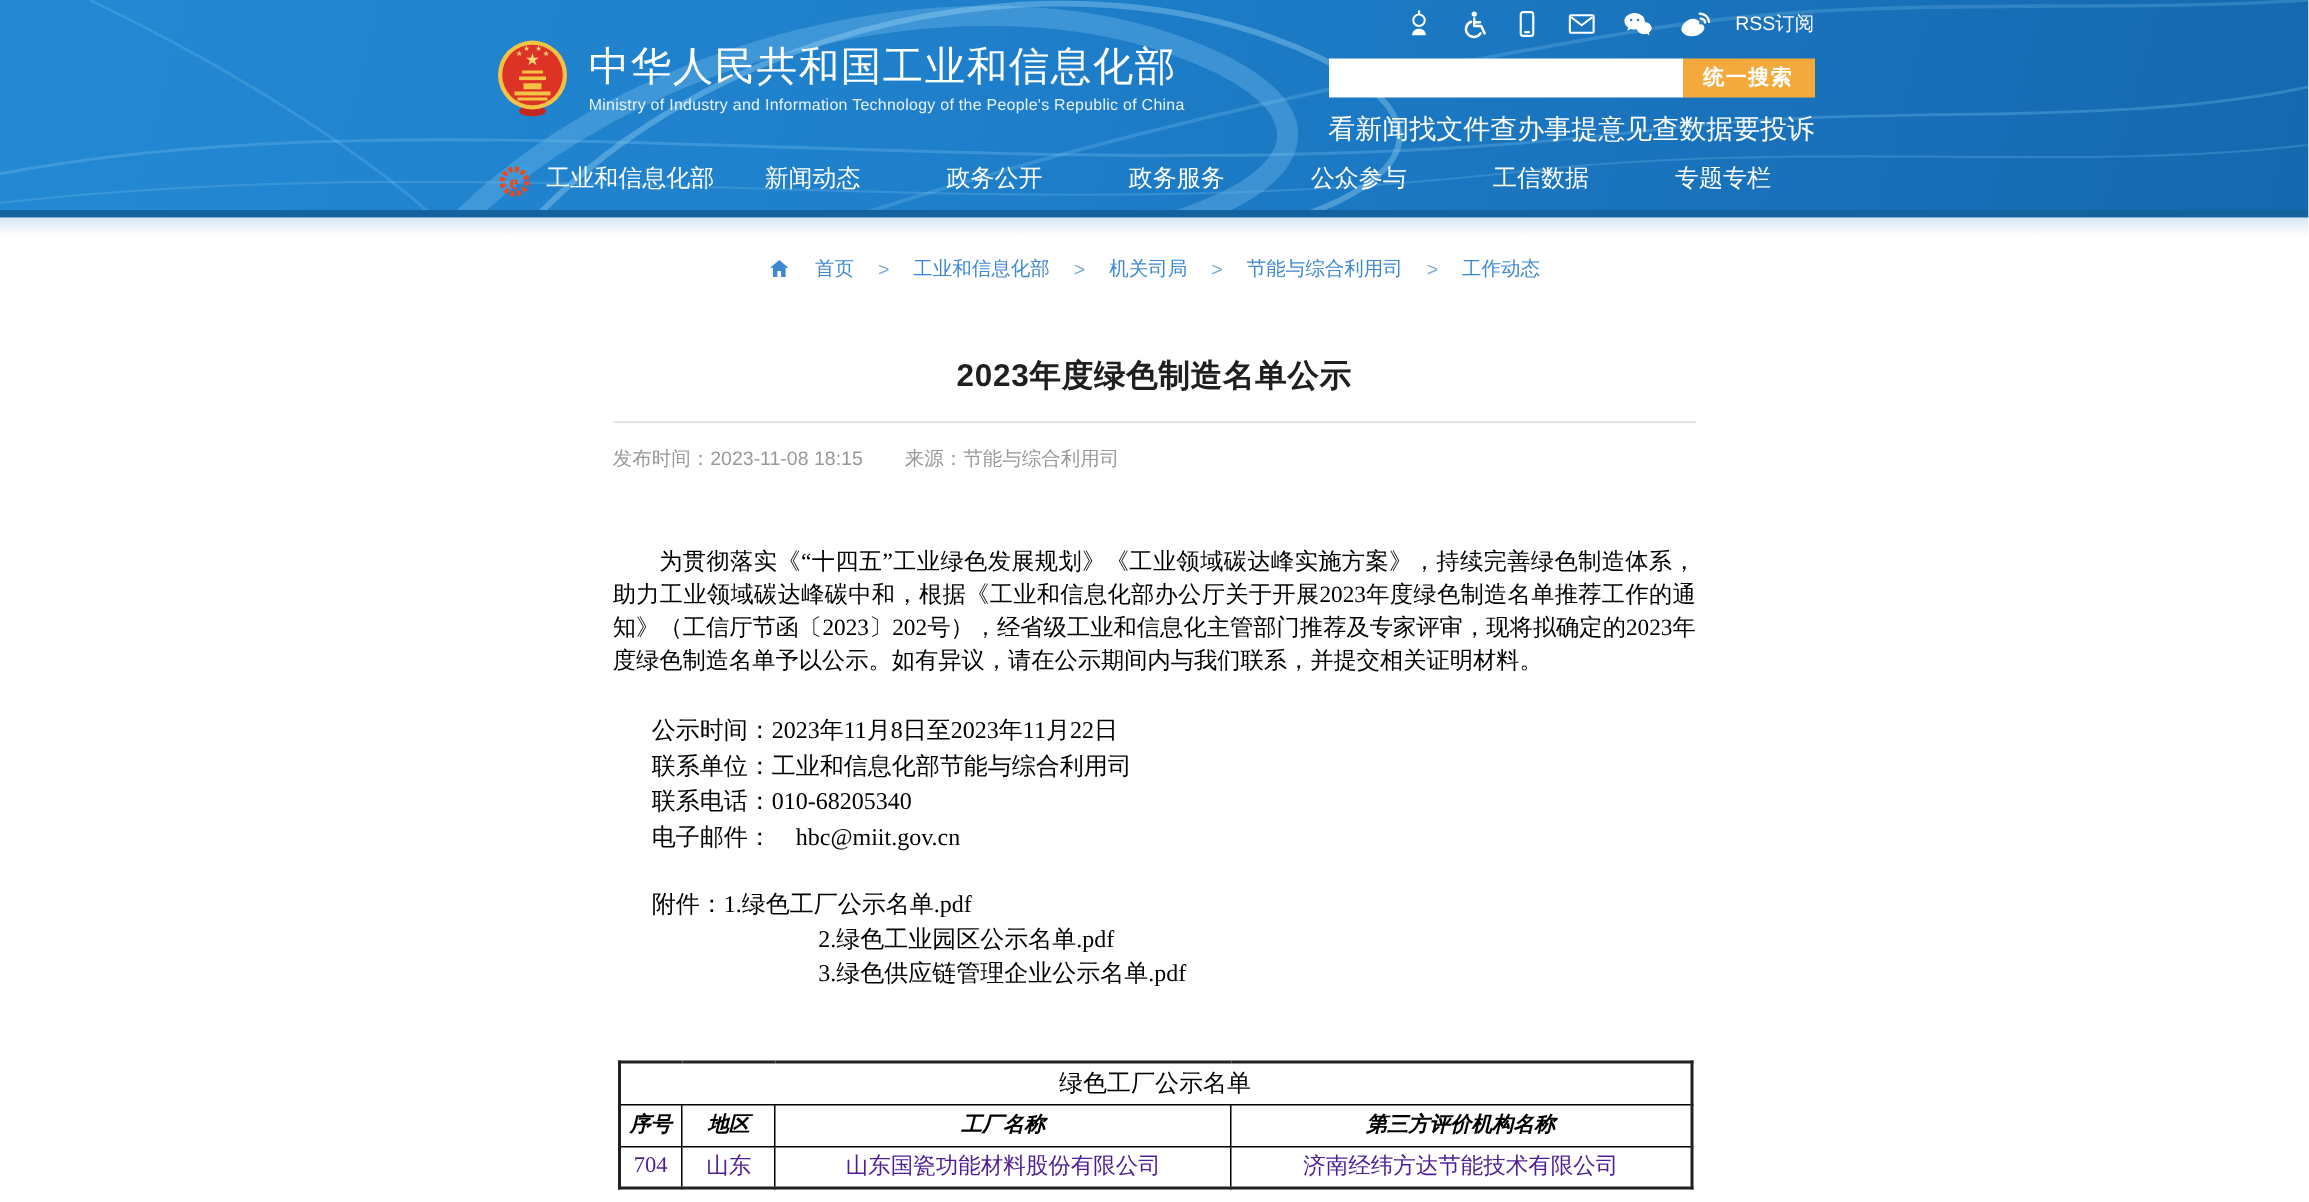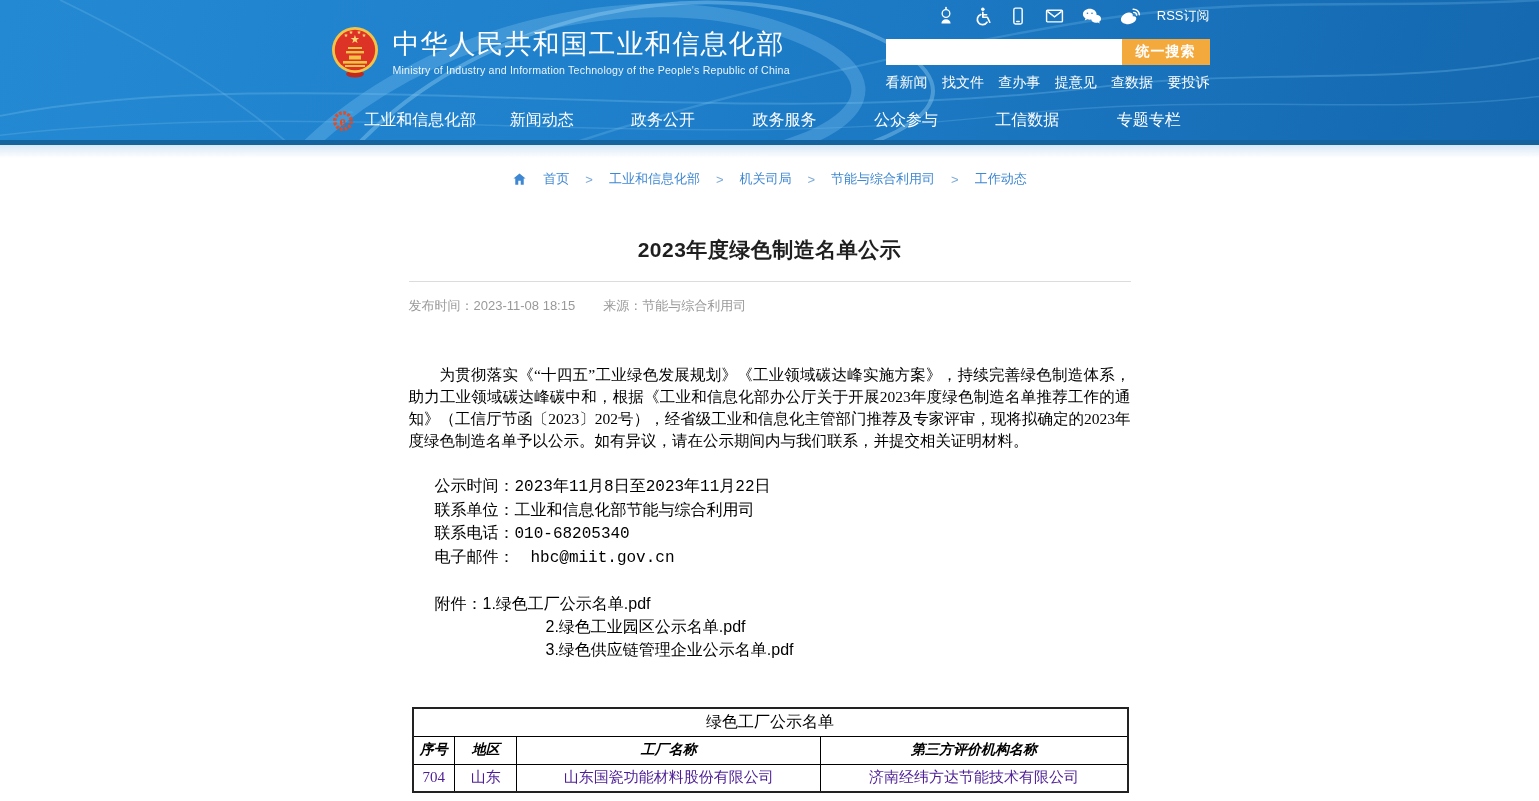--- a/index.html
+++ b/index.html
@@ -33,21 +33,21 @@
   .search-input {
     width: 236px; height: 26px; border: none; outline: none;
     background: #fff; padding: 0 8px; font-size: 13px;
   }
   .search-btn {
     width: 88px; height: 26px; border: none; cursor: pointer;
     background: #F3A93C; color: #fff; font-size: 14px; font-weight: bold;
     letter-spacing: 1px;
   }
   .quick-links { display: flex; justify-content: space-between; margin-top: 9px; }
-  .quick-links a { color: #fff; font-size: 14px; }
+  .quick-links a { color: #fff; font-size: 18px; }
 
   .banner-nav {
     position: absolute; left: 0; right: 0; bottom: 0; height: 40px;
     display: flex; align-items: center;
   }
   .e-logo { width: 30px; display: inline-flex; cursor: pointer; }
   .banner-nav a.nav-item {
     flex: 1; text-align: center; color: #fff; font-size: 16px; line-height: 40px;
   }
 
@@ -68,24 +68,24 @@
   }
   .title-divider { border: none; border-top: 1px solid #dcdcdc; margin-top: 17px; }
   .article-meta { margin-top: 15px; text-align: left; font-size: 13px; color: #999; }
   .article-meta .gap { display: inline-block; width: 28px; }
 
   .article-body {
     margin-top: 49px; font-family: "Liberation Serif", serif;
     font-size: 15.5px; line-height: 22px; text-align: justify; text-indent: 2em;
     color: #000;
   }
-  .info-block { margin-top: 24px; padding-left: 26px; font-family: Liberation Mono, monospace; font-size: 16px; color: #000; }
+  .info-block { margin-top: 24px; padding-left: 26px; font-family: Liberation Serif, serif; font-size: 16px; color: #000; }
   .info-line { line-height: 23.5px; white-space: pre-wrap; }
 
-  .attach-block { margin-top: 22px; font-family: Liberation Sans, sans-serif; font-size: 16px; color: #000; }
+  .attach-block { margin-top: 22px; font-family: Liberation Serif, serif; font-size: 16px; color: #000; }
   .attach-line { line-height: 23px; padding-left: 26px; }
   .attach-line.indent { padding-left: 137px; }
 
   
   .table-wrap { margin: 46px 2px 30px 3px; }
   table.pub { width: 100%; border-collapse: collapse; border: 2px solid #222; }
   table.pub td, table.pub th { border: 1px solid #000000; height: 28px; text-align: center; vertical-align: middle; }
   .tbl-title { font-size: 16px; color: #000; font-weight: normal; font-family: "Liberation Sans", sans-serif; }
   .tbl-head th {
     font-family: "Liberation Serif", serif; font-style: italic; font-weight: bold;

